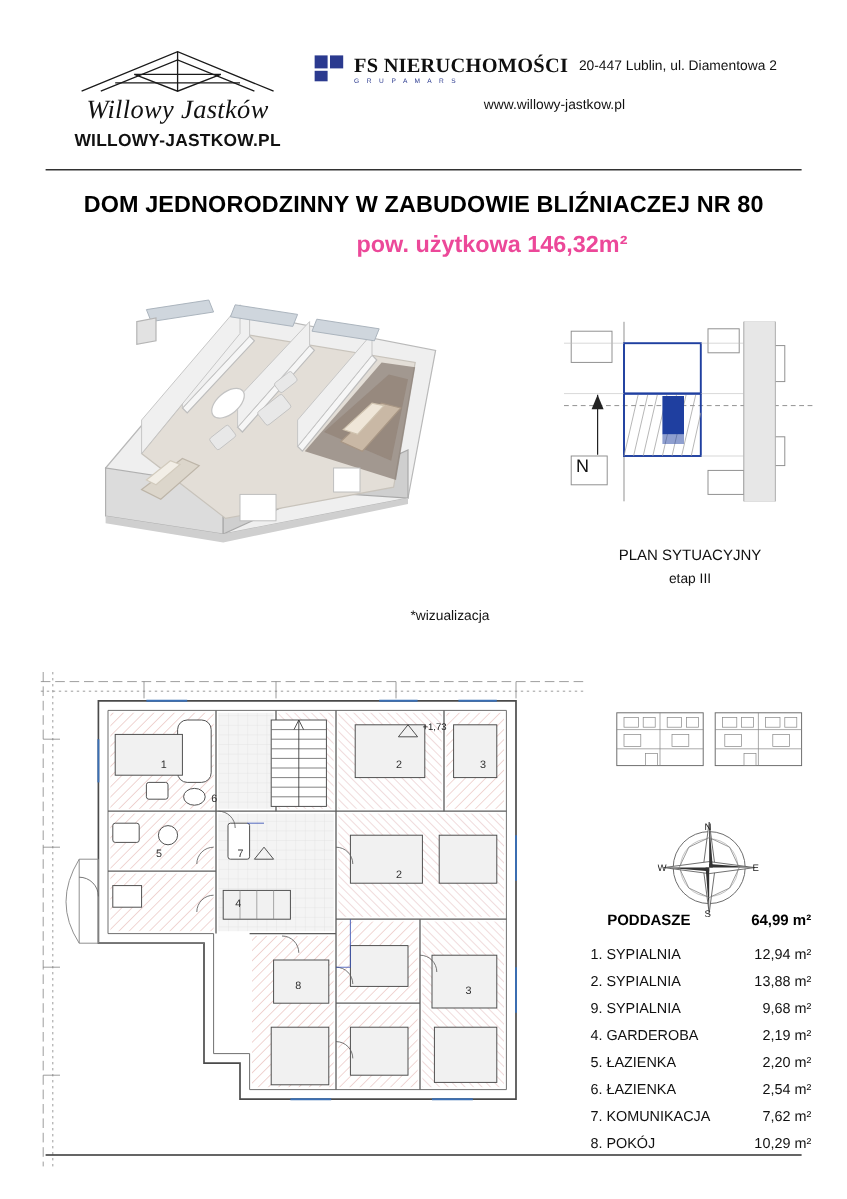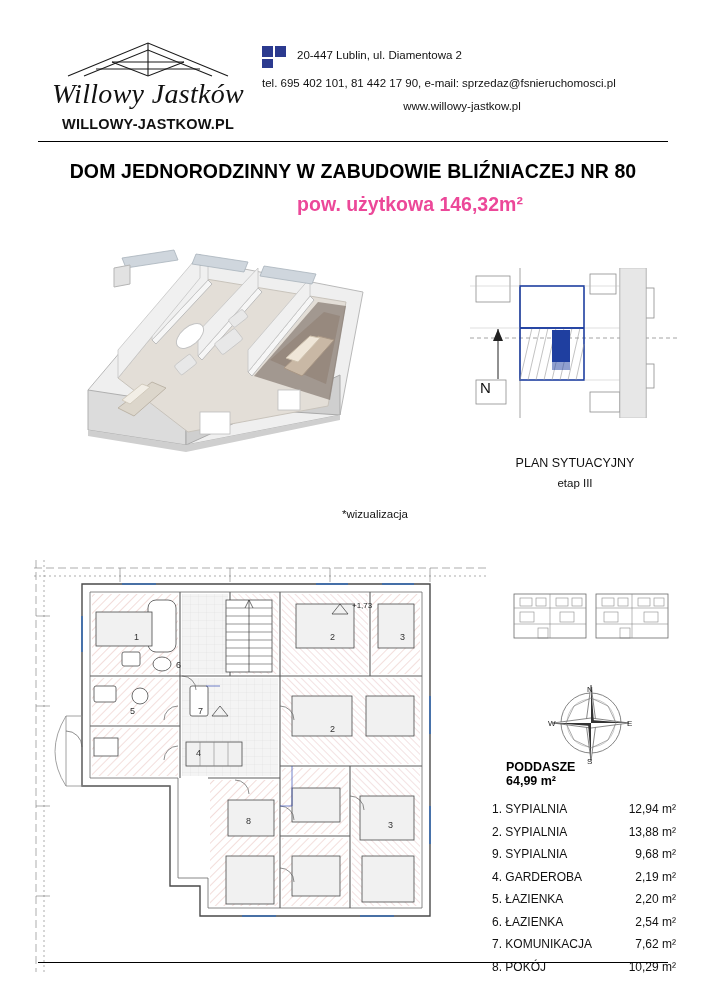--- a/index.html
+++ b/index.html
@@ -39,21 +39,21 @@
   .logo-roof {
     width: 176px;
     height: 40px;
     margin: 0 auto;
     position: relative;
   }
   .logo-roof svg { display: block; }
   .logo-name {
     font-family: "Liberation Serif", serif;
     font-style: italic;
-    font-size: 28px;
+    font-size: 22px;
     letter-spacing: 0.3px;
     color: #111;
     margin-top: -2px;
   }
   .logo-url {
     font-size: 14.5px;
     font-weight: bold;
     letter-spacing: 0.2px;
     color: #111;
     margin-top: 6px;
@@ -211,21 +211,20 @@
     left: 490px; top: 760px;
     width: 190px;
   }
   .areas-head {
     display: flex;
     justify-content: space-between;
     font-size: 12.5px;
     font-weight: bold;
     color: #000;
     padding: 0 4px 0 16px;
-    flex-direction: column;
   }
   .areas-list {
     margin-top: 14px;
   }
   .area-row {
     display: flex;
     justify-content: space-between;
     font-size: 12px;
     color: #111;
     padding: 0 4px 0 2px;
@@ -271,23 +270,26 @@
 
     <div class="agency">
       <div class="agency-top">
         <div class="agency-mark">
           <svg width="26" height="22" viewBox="0 0 26 22">
             <rect x="0" y="0" width="11" height="11" fill="#2b3a8f"></rect>
             <rect x="13" y="0" width="11" height="11" fill="#2b3a8f"></rect>
             <rect x="0" y="13" width="11" height="9" fill="#2b3a8f"></rect>
           </svg>
         </div>
+        <div>
+          <div class="agency-name">FS NIERUCHOMOŚCI</div>
+          <div class="agency-sub">G R U P A   M A R S</div>
+        </div>
         <div class="agency-addr">20-447 Lublin,  ul. Diamentowa 2</div>
       </div>
-      <div class="agency-line2">tel. 695 402 101,  81 442 17 90,  e-mail:  sprzedaz@fsnieruchomosci.pl</div>
       <div class="agency-www">www.willowy-jastkow.pl</div>
     </div>
   </div>
 
   <div class="hr-top"></div>
 
   <div class="title-block">
     <div class="title-1">DOM JEDNORODZINNY W ZABUDOWIE BLIŹNIACZEJ NR 80</div>
     <div class="title-2">pow. użytkowa  146,32m²</div>
   </div>

